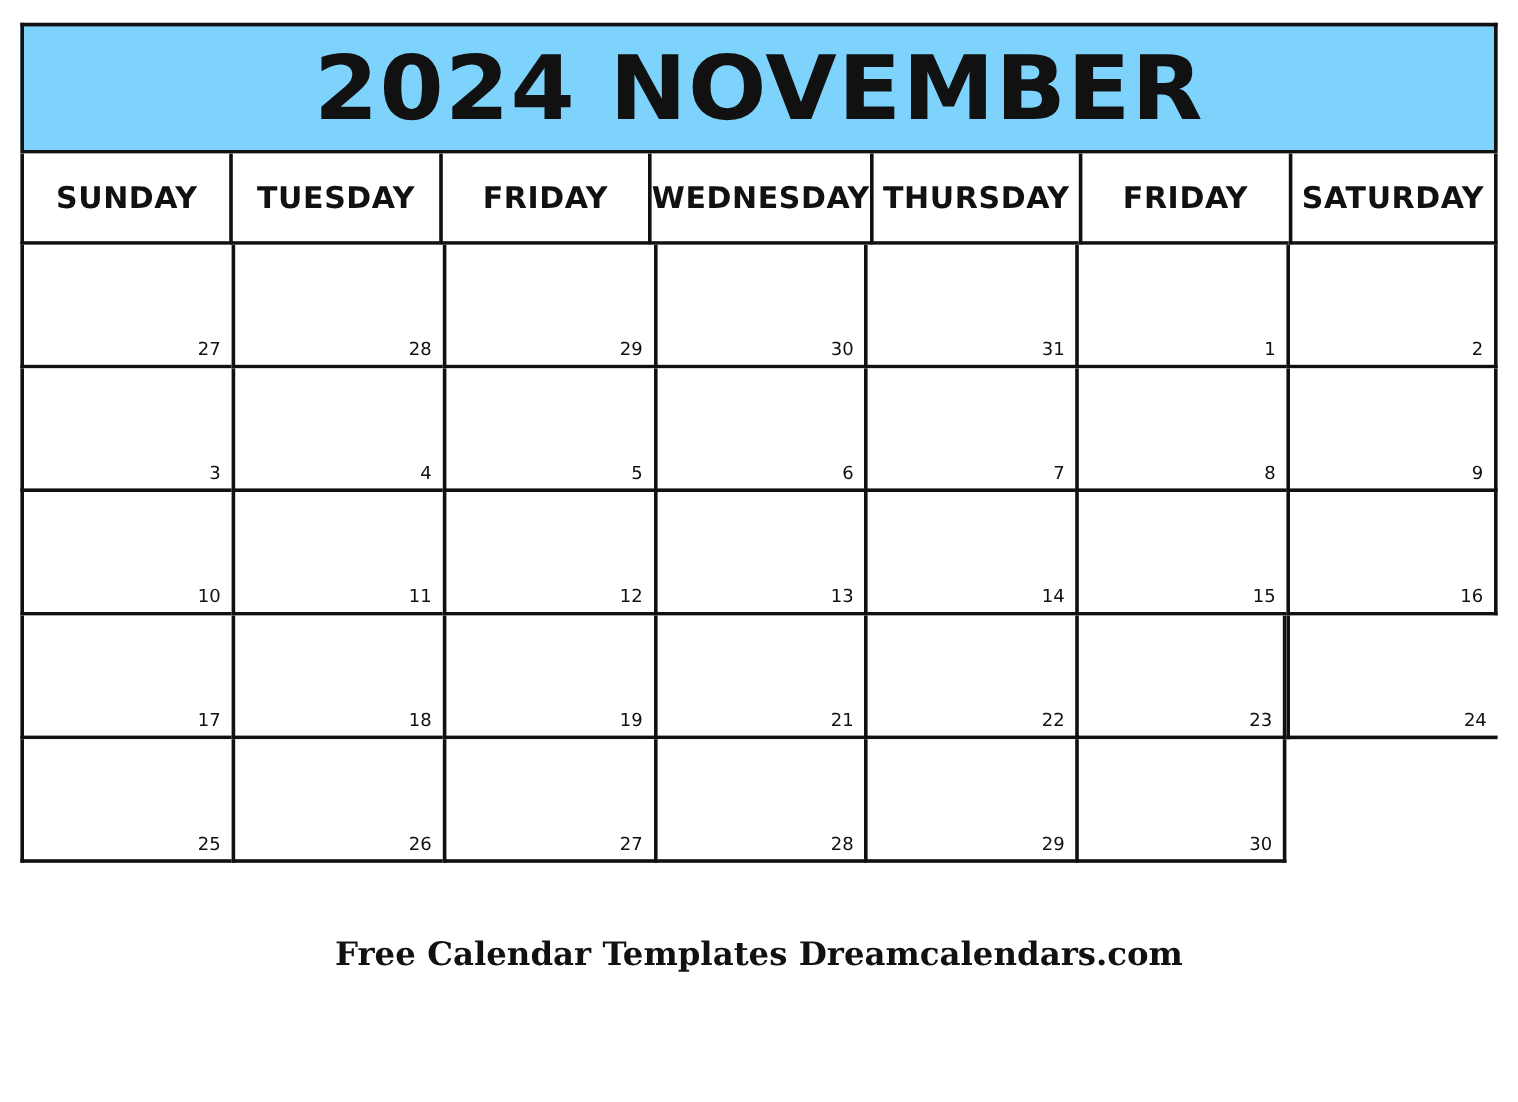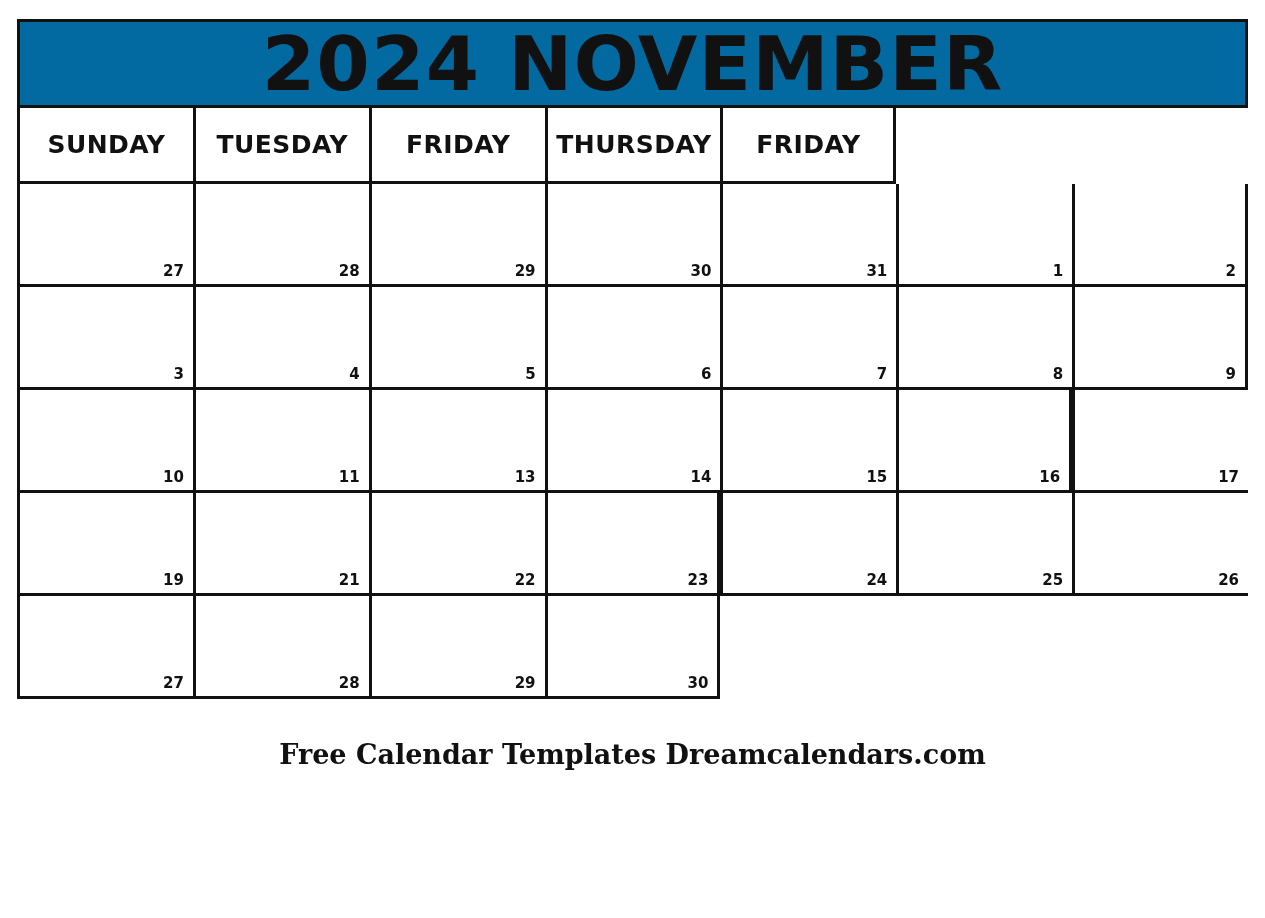--- a/index.html
+++ b/index.html
@@ -27,26 +27,26 @@
     left: 17px;
     top: 19px;
     width: 1231px;
     box-sizing: border-box;
   }
 
   
   .title-bar {
     border: 3px solid #111111;
     border-bottom: none;
-    height: 86px;
+    height: 106px;
     display: flex;
     align-items: center;
     justify-content: center;
     box-sizing: border-box;
-    background: #0369a1;
+    background: #7dd3fc;
   }
   .title-text {
     font-family: "DejaVu Sans", sans-serif;
     font-weight: 700;
     font-size: 74px;
     letter-spacing: 1px;
     line-height: 1;
     color: #111111;
     transform: scaleX(1.04);
     white-space: nowrap;
@@ -98,32 +98,32 @@
     background: #ffffff;
   }
   .day-cell.last-col {
     border-right: 3px solid #111111;
   }
   .day-number {
     position: absolute;
     right: 9px;
     bottom: 5px;
     font-family: "DejaVu Sans", sans-serif;
-    font-weight: 700;
+    font-weight: 400;
     font-size: 15px;
     color: #111111;
     line-height: 1;
   }
 
   
   .footer {
     position: absolute;
     left: 0;
     right: 0;
-    top: 720px;
+    top: 761px;
     text-align: center;
   }
   .footer-text {
     font-family: "DejaVu Serif", serif;
     font-weight: 700;
     font-size: 27px;
     color: #111111;
     letter-spacing: 0px;
   }
 </style>
@@ -141,25 +141,31 @@
       <div class="weekday-cell">
         <span class="weekday-label">SUNDAY</span>
       </div>
       <div class="weekday-cell">
         <span class="weekday-label">TUESDAY</span>
       </div>
       <div class="weekday-cell">
         <span class="weekday-label">FRIDAY</span>
       </div>
       <div class="weekday-cell">
+        <span class="weekday-label">WEDNESDAY</span>
+      </div>
+      <div class="weekday-cell">
         <span class="weekday-label">THURSDAY</span>
       </div>
       <div class="weekday-cell">
         <span class="weekday-label">FRIDAY</span>
       </div>
+      <div class="weekday-cell">
+        <span class="weekday-label">SATURDAY</span>
+      </div>
     </div>
 
     <div class="day-grid">
 
       <div class="day-cell">
           <span class="day-number">27</span>
         </div>
       <div class="day-cell">
           <span class="day-number">28</span>
         </div>
@@ -201,34 +207,40 @@
           <span class="day-number">9</span>
         </div>
 
       <div class="day-cell">
           <span class="day-number">10</span>
         </div>
       <div class="day-cell">
           <span class="day-number">11</span>
         </div>
       <div class="day-cell">
+          <span class="day-number">12</span>
+        </div>
+      <div class="day-cell">
           <span class="day-number">13</span>
         </div>
       <div class="day-cell">
           <span class="day-number">14</span>
         </div>
       <div class="day-cell">
           <span class="day-number">15</span>
         </div>
       <div class="day-cell last-col">
           <span class="day-number">16</span>
         </div>
 
       <div class="day-cell">
           <span class="day-number">17</span>
+        </div>
+      <div class="day-cell">
+          <span class="day-number">18</span>
         </div>
       <div class="day-cell">
           <span class="day-number">19</span>
         </div>
       <div class="day-cell">
           <span class="day-number">21</span>
         </div>
       <div class="day-cell">
           <span class="day-number">22</span>
         </div>

